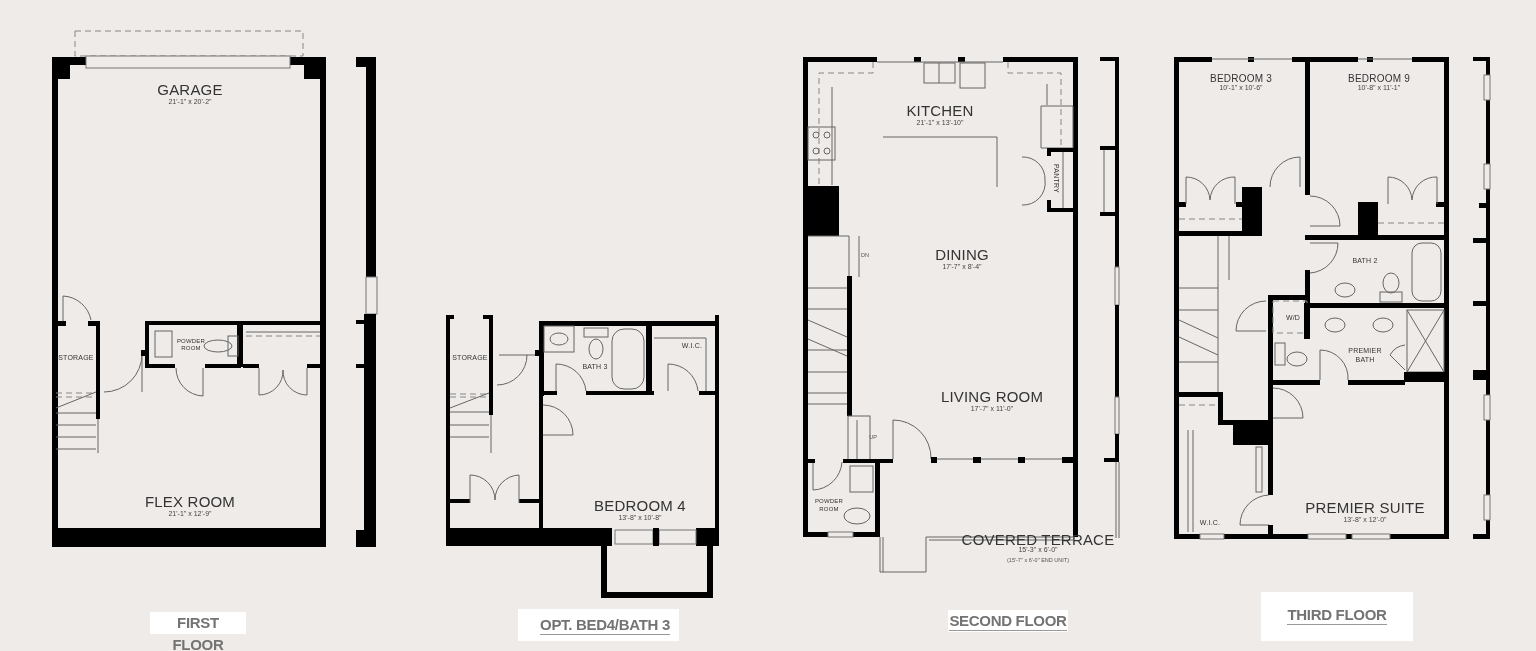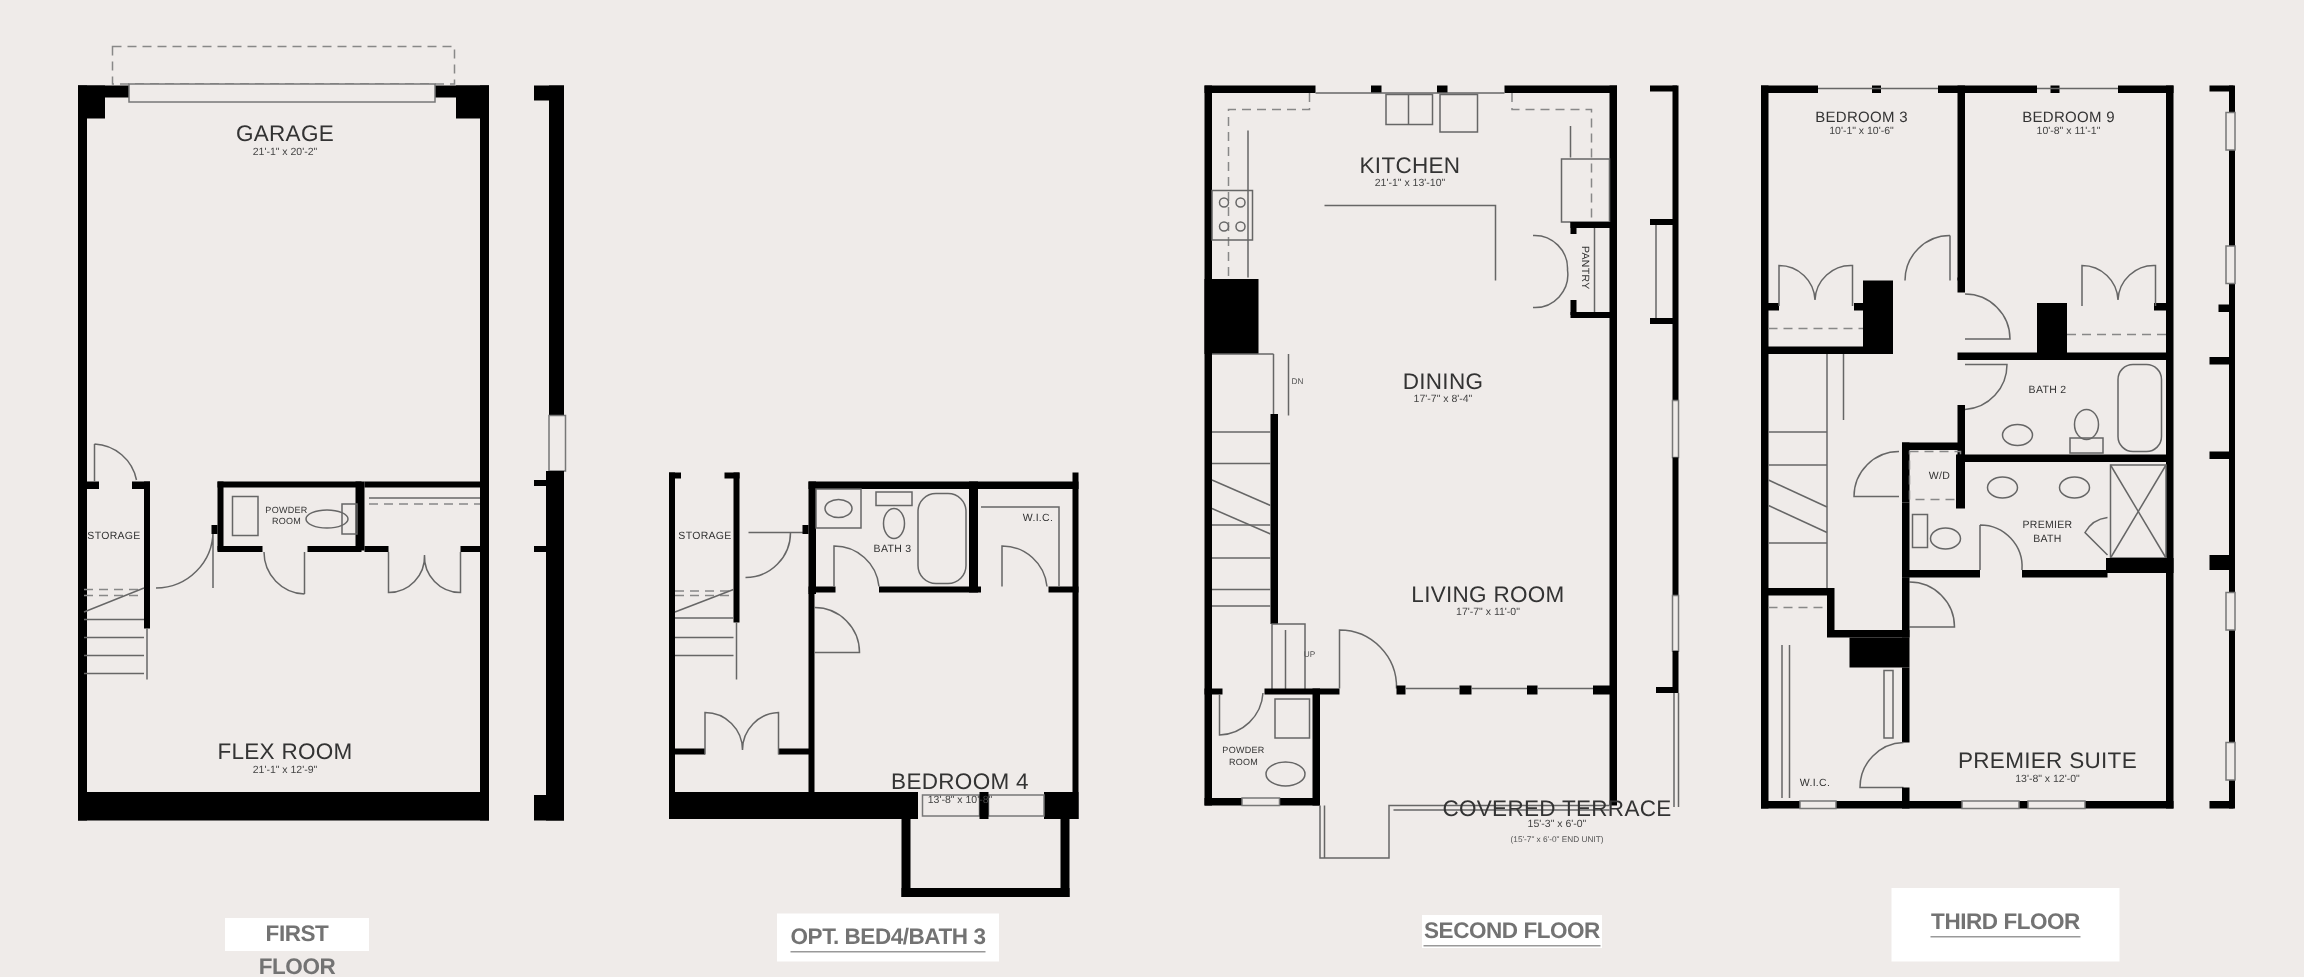--- a/index.html
+++ b/index.html
@@ -341,25 +341,25 @@
   </div>
   <div class="caption" style="left:150px;top:612px;width:96px;height:22px;line-height:22px;">
     <span style="border:none">FIRST FLOOR</span>
   </div>
 </div>
 
 <div>
   <div class="lbl room-name sm" style="left:450px;top:354px;width:40px;">STORAGE</div>
   <div class="lbl room-name sm" style="left:575px;top:363px;width:40px;">BATH 3</div>
   <div class="lbl room-name sm" style="left:672px;top:342px;width:40px;">W.I.C.</div>
-  <div class="lbl" style="left:580px;top:497px;width:120px;margin-top:16px;">
+  <div class="lbl" style="left:580px;top:497px;width:120px;">
     <div class="room-name">BEDROOM 4</div>
     <div class="room-dim">13'-8" x 10'-8"</div>
   </div>
-  <div class="caption" style="left:518px;top:609px;width:148px;height:32px;line-height:32px;">
+  <div class="caption" style="left:518px;top:609px;width:148px;height:32px;line-height:32px;padding-left:13px;">
     <span>OPT. BED4/BATH 3</span>
   </div>
 </div>
 
 <div>
   <div class="lbl" style="left:880px;top:102px;width:120px;">
     <div class="room-name">KITCHEN</div>
     <div class="room-dim">21'-1" x 13'-10"</div>
   </div>
   <div class="lbl room-name sm" style="left:1036px;top:175px;width:40px;transform:rotate(90deg);">PANTRY</div>

